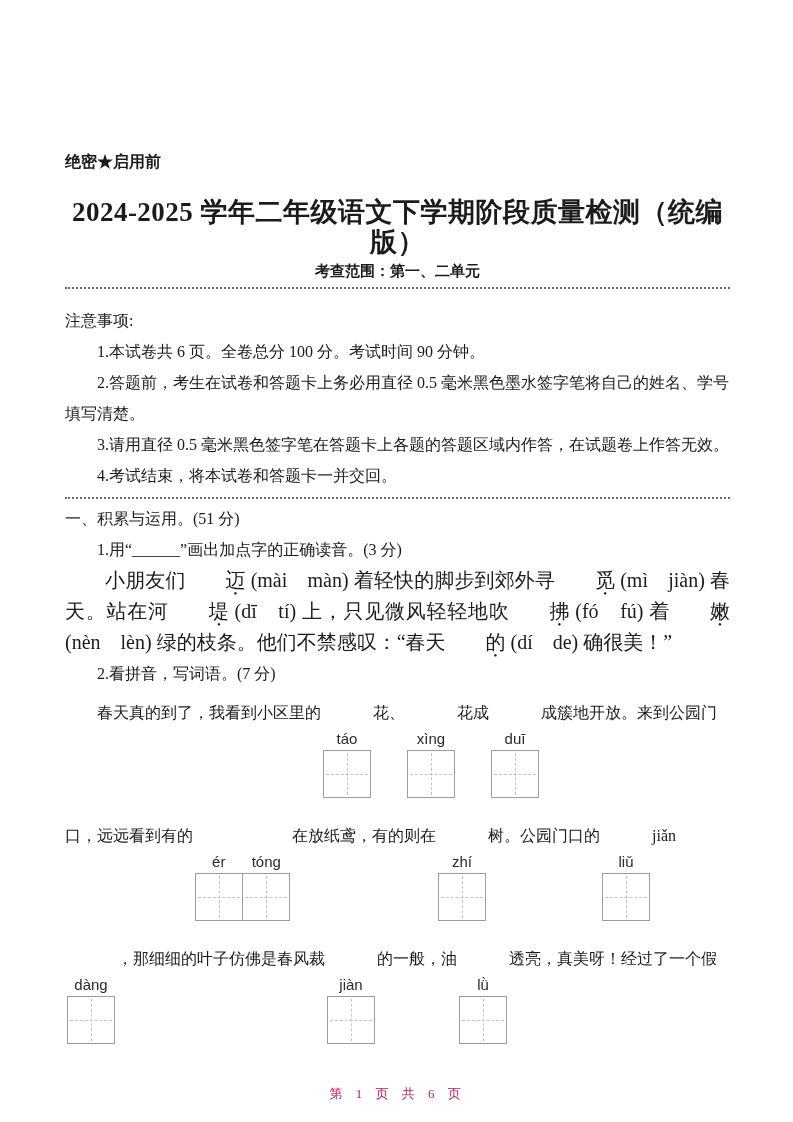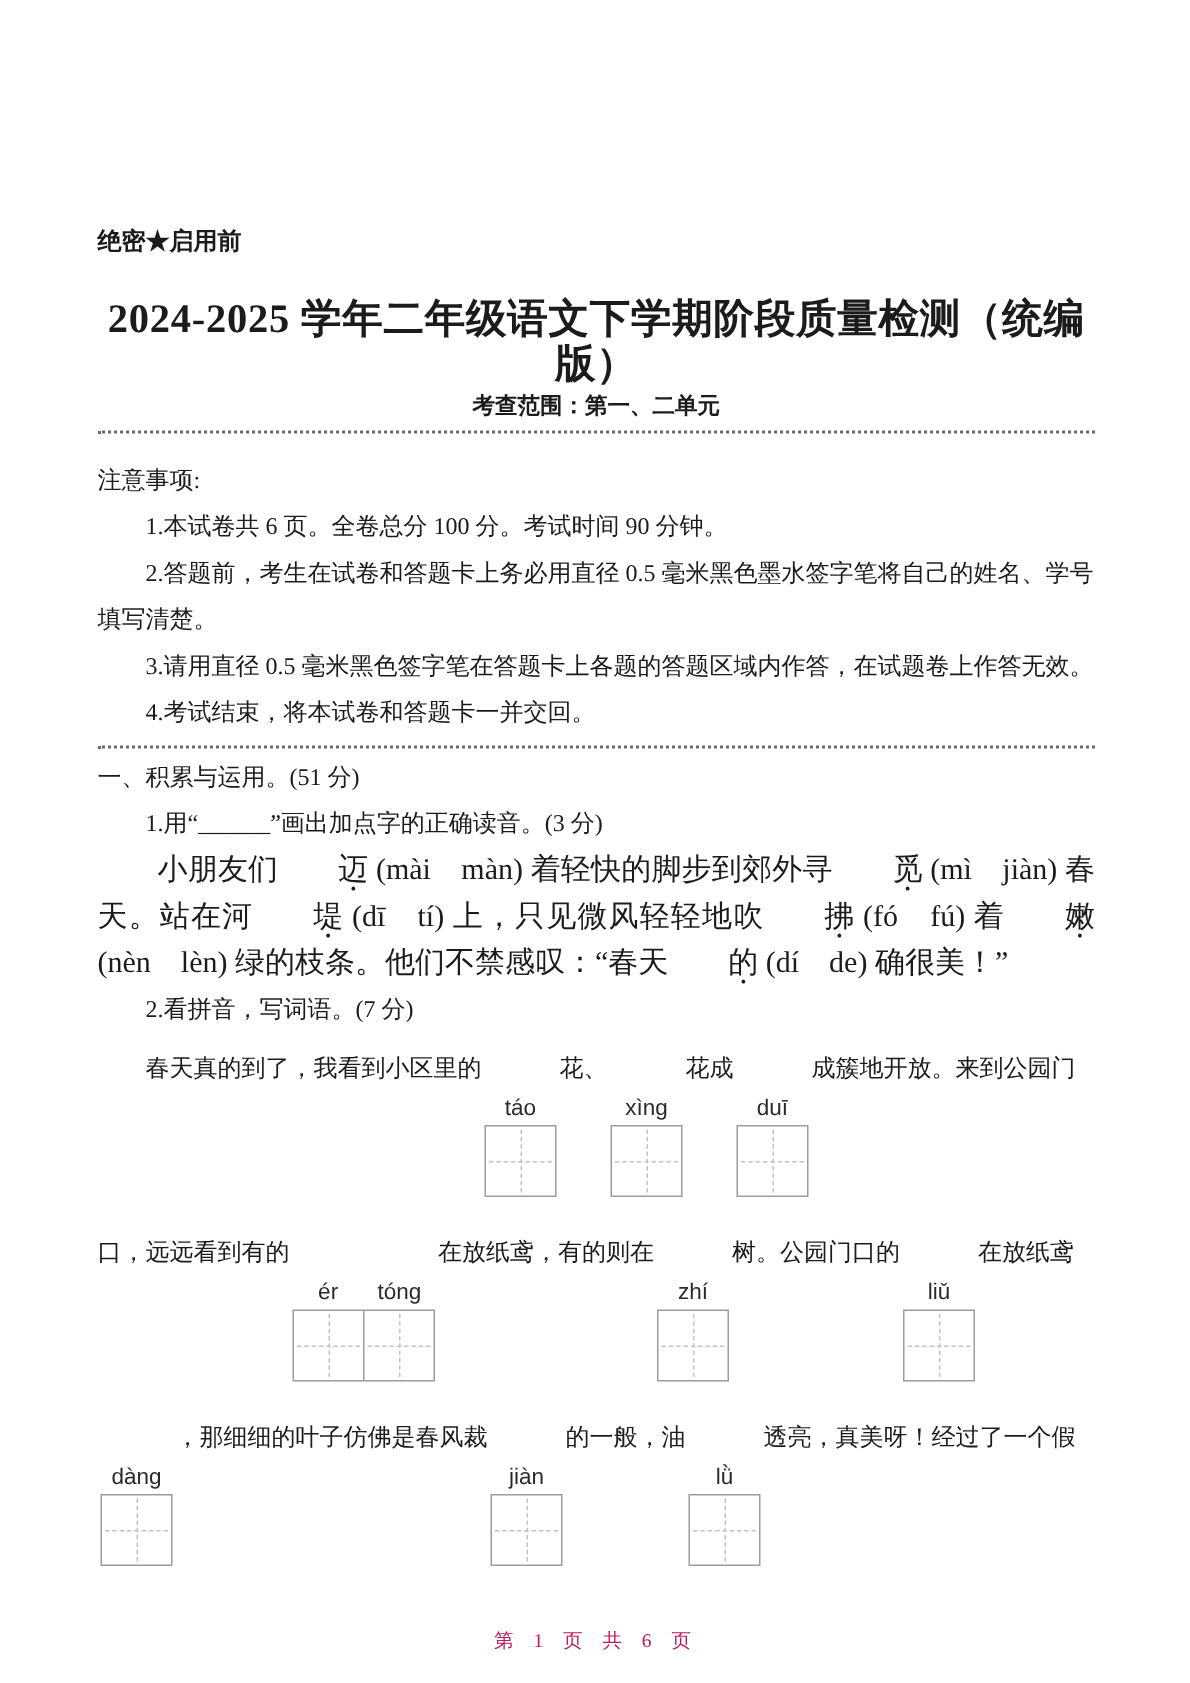--- a/index.html
+++ b/index.html
@@ -171,21 +171,21 @@
           <span class="cells">
             <span class="cell"></span>
           </span>
         </span><span>树。公园门口的</span><span class="boxgroup">
           <span class="labels">
             <span>liǔ</span>
           </span>
           <span class="cells">
             <span class="cell"></span>
           </span>
-        </span><span>在放纸鸢</span></div>
+        </span><span>jiǎn</span></div>
       <div class="pyrow"><span class="boxgroup">
           <span class="labels">
             <span>dàng</span>
           </span>
           <span class="cells">
             <span class="cell"></span>
           </span>
         </span><span>，那细细的叶子仿佛是春风裁</span><span class="boxgroup">
           <span class="labels">
             <span>jiàn</span>

